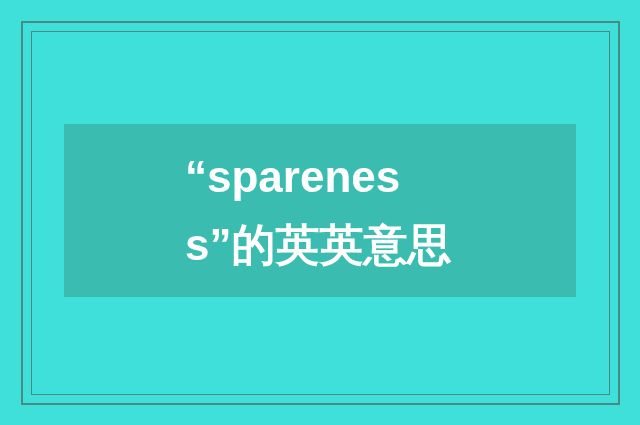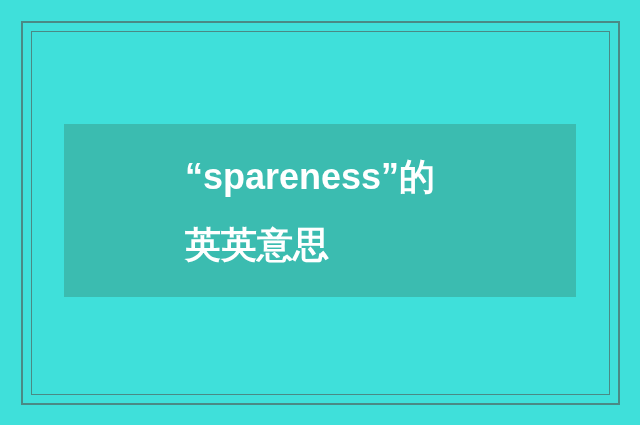--- a/index.html
+++ b/index.html
@@ -58,21 +58,21 @@
     display: flex;
     align-items: center;
     justify-content: center;
   }
 
   .title-text {
     width: 270px;
     margin: 0;
     color: #FFFFFF;
     font-family: "Liberation Sans", "DejaVu Sans", sans-serif;
-    font-size: 36px;
+    font-size: 44px;
     font-weight: bold;
     line-height: 68px;
     text-align: left;
     letter-spacing: 0px;
     word-break: break-all;
     overflow-wrap: break-word;
     white-space: normal;
   }
 </style>
 </head>

